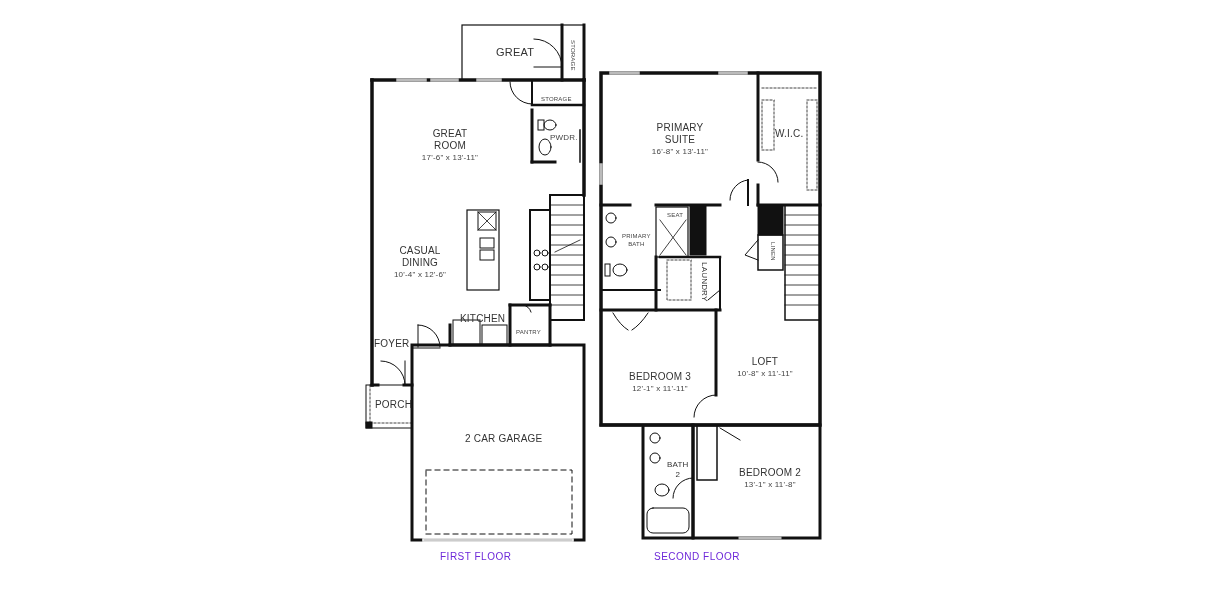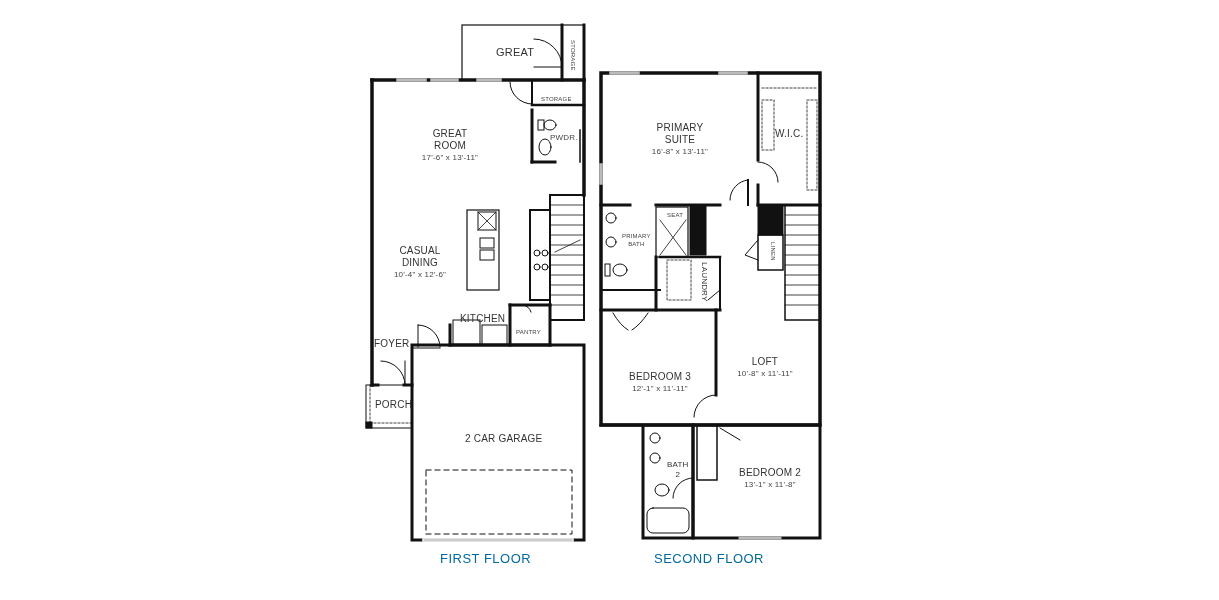--- a/index.html
+++ b/index.html
@@ -1,20 +1,20 @@
 <!DOCTYPE html>
 <html><head>
 <meta charset="utf-8">
 <style>
   html,body{margin:0;padding:0;background:#fff;}
   body{width:1219px;height:600px;position:relative;overflow:hidden;font-family:"Liberation Sans",sans-serif;color:#222;}
   .plan{position:absolute;left:0;top:0;width:1219px;height:600px;}
   .lbl{position:absolute;text-align:center;font-size:10px;line-height:12px;color:#333;white-space:nowrap;letter-spacing:0.2px;}
   .dim{font-size:8px;color:#444;display:block;}
-  .floor-title{position:absolute;font-size:13px;color:#0369a1;letter-spacing:0.5px;}
+  .floor-title{position:absolute;font-size:10px;color:#6d28d9;letter-spacing:0.5px;}
   .small{font-size:6px;color:#444;}
   .vert{writing-mode:vertical-rl;}
 </style>
 </head>
 <body>
 
 <svg class="plan" width="1219" height="600" viewBox="0 0 1219 600">
   <g stroke="#111" fill="none" stroke-linecap="square">
 
     <g>

